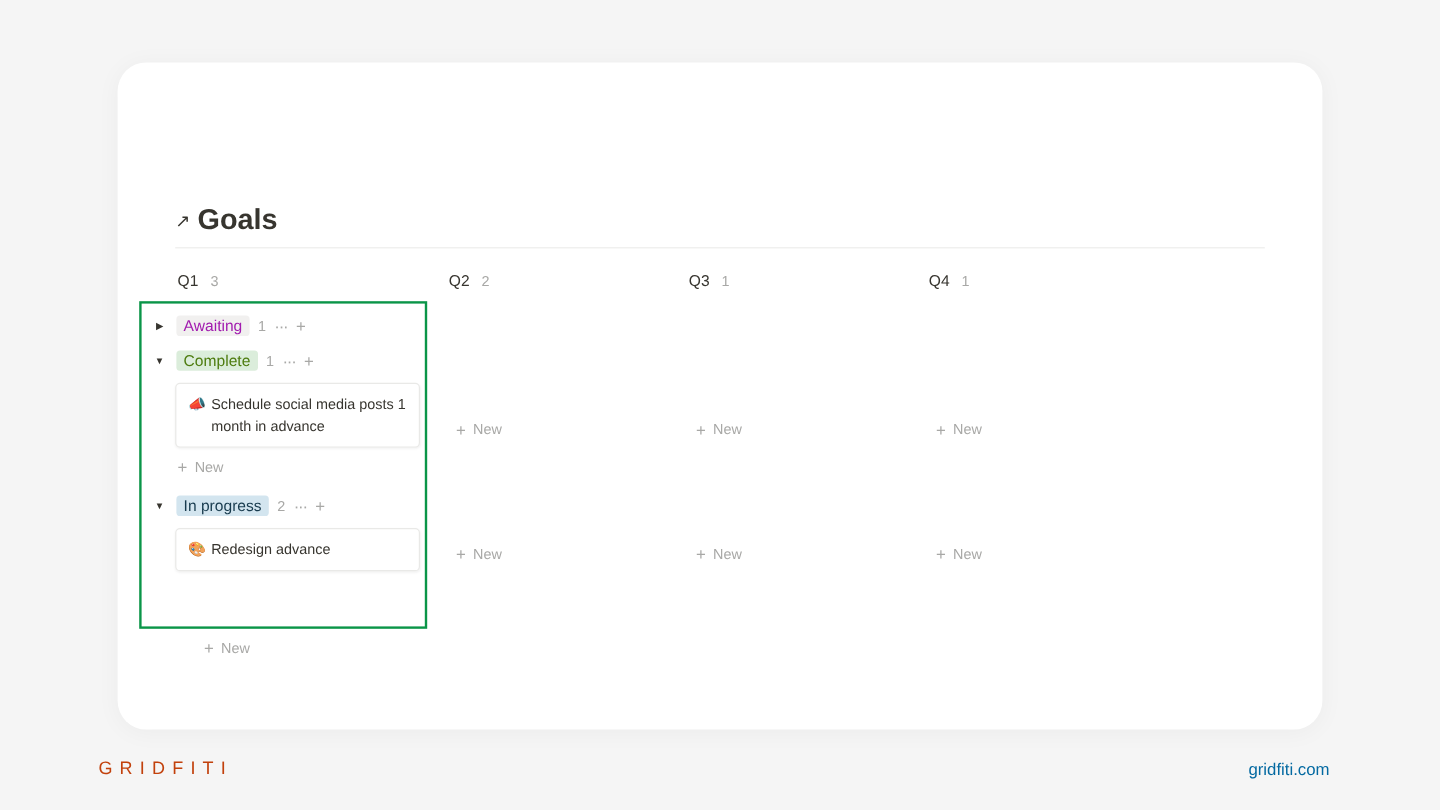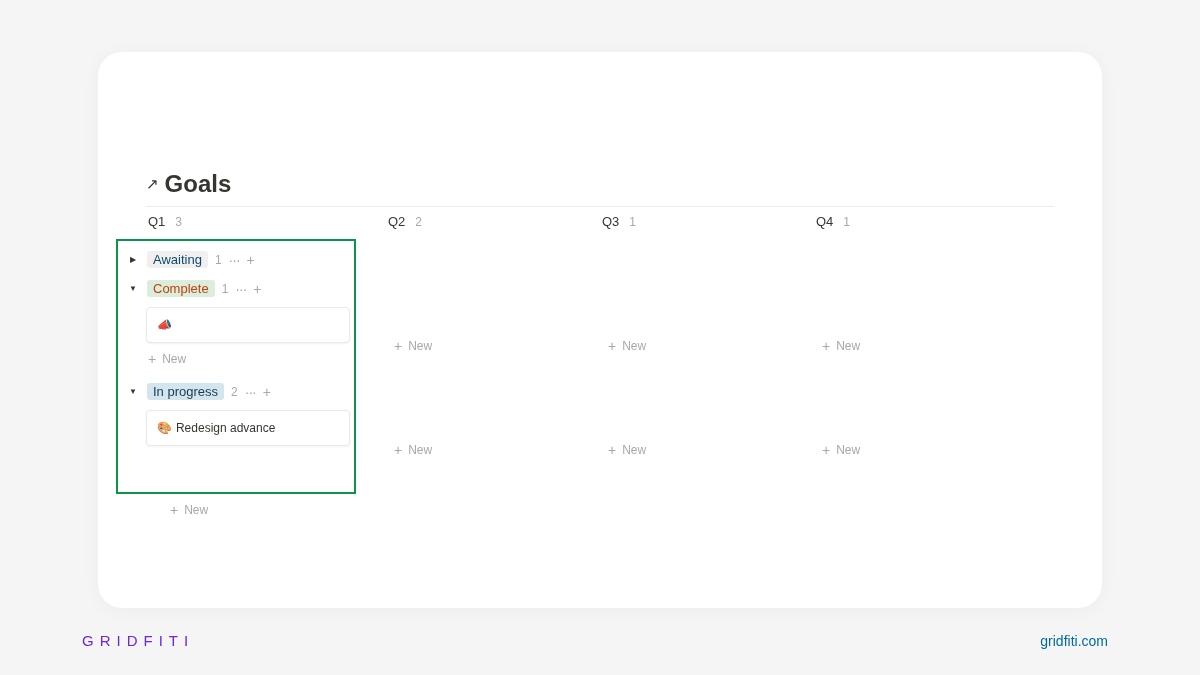--- a/index.html
+++ b/index.html
@@ -42,22 +42,23 @@
       color: #37352f;
       font-weight: 500;
     }
     .title-text {
       font-size: 24px;
       font-weight: 700;
       color: #37352f;
     }
     .board {
       display: flex;
-      gap: 14px;
+      gap: 0;
       width: 100%;
+      margin-top: 12px;
     }
     .column {
       width: 200px;
       flex-shrink: 0;
       padding-right: 8px;
     }
     .column.first {
       width: 226px;
     }
     .column-header {
@@ -98,22 +99,22 @@
       width: 14px;
       text-align: center;
       cursor: pointer;
     }
     .tag {
       padding: 1px 6px;
       border-radius: 3px;
       font-size: 13px;
       font-weight: 400;
     }
-    .tag-awaiting { background: #f1f0ef; color: #0c4a6e; }
-    .tag-complete { background: #dbeddb; color: #c2410c; }
+    .tag-awaiting { background: #f1f0ef; color: #a21caf; }
+    .tag-complete { background: #dbeddb; color: #4d7c0f; }
     .tag-in-progress { background: #d3e5ef; color: #183b4e; text-align: center; }
     .group-count {
       color: #a8a8a6;
       font-size: 12px;
     }
     .dots {
       color: #a8a8a6;
       font-size: 14px;
       cursor: pointer;
       letter-spacing: -1px;
@@ -165,21 +166,21 @@
     }
     .new-plus {
       font-size: 14px;
       font-weight: 300;
       color: #a8a8a6;
     }
     .watermark-left {
       position: absolute;
       bottom: 26px;
       left: 82px;
-      color: #6d28d9;
+      color: #c2410c;
       font-size: 15px;
       letter-spacing: 6px;
       font-weight: 400;
     }
     .watermark-right {
       position: absolute;
       bottom: 26px;
       right: 92px;
       color: #0369a1;
       font-size: 14px;
@@ -229,20 +230,21 @@
           <div class="group-header">
             <span class="toggle-tri">▼</span>
             <span class="tag tag-complete">Complete</span>
             <span class="group-count">1</span>
             <span class="dots">···</span>
             <span class="plus-small">+</span>
           </div>
 
           <div class="card">
             <span class="card-emoji">📣</span>
+            <span>Schedule social media posts 1 month in advance</span>
           </div>
 
           <div class="new-btn">
             <span class="new-plus">+</span>
             <span>New</span>
           </div>
 
           <div class="group-header" style="margin-top:6px">
             <span class="toggle-tri">▼</span>
             <span class="tag tag-in-progress">In progress</span>

